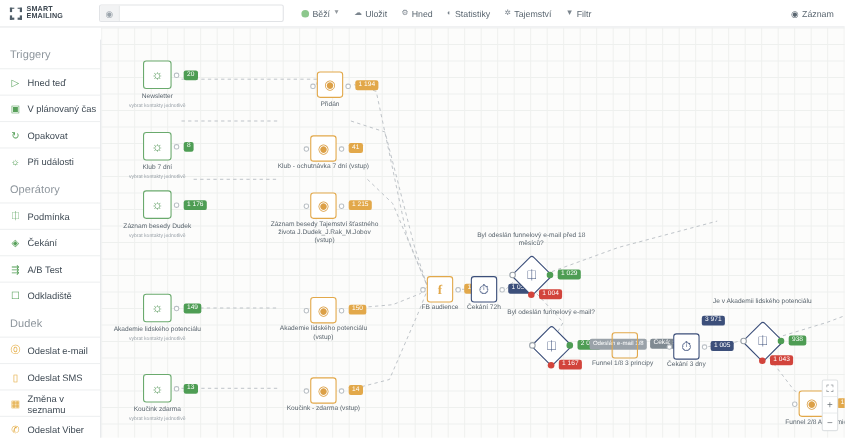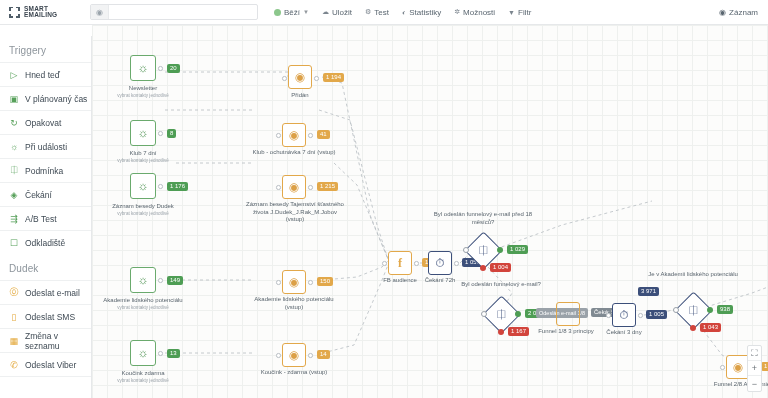--- a/index.html
+++ b/index.html
@@ -182,29 +182,29 @@
         <span class="dot"></span>
         <span>Běží</span>
         <span class="caret">▼</span>
       </div>
       <div class="tool">
         <span class="ic">☁</span>
         <span>Uložit</span>
       </div>
       <div class="tool">
         <span class="ic">⚙</span>
-        <span>Test</span>
+        <span>Hned</span>
       </div>
       <div class="tool">
         <span class="ic">◐</span>
         <span>Statistiky</span>
       </div>
       <div class="tool">
         <span class="ic">✲</span>
-        <span>Možnosti</span>
+        <span>Tajemství</span>
       </div>
       <div class="tool">
         <span class="ic">▼</span>
         <span>Filtr</span>
       </div>
     </div>
 
     <div class="exit">
       <span class="ic">◉</span>
       <span>Záznam</span>
@@ -224,20 +224,21 @@
     </div>
     <div class="sb-item">
       <span class="sb-ic g">↻</span>
       <span>Opakovat</span>
     </div>
     <div class="sb-item">
       <span class="sb-ic g">☼</span>
       <span>Při události</span>
     </div>
 
+    <div class="sec-title">Operátory</div>
     <div class="sb-item">
       <span class="sb-ic g">⎅</span>
       <span>Podmínka</span>
     </div>
     <div class="sb-item">
       <span class="sb-ic g">◈</span>
       <span>Čekání</span>
     </div>
     <div class="sb-item">
       <span class="sb-ic g">⇶</span>

